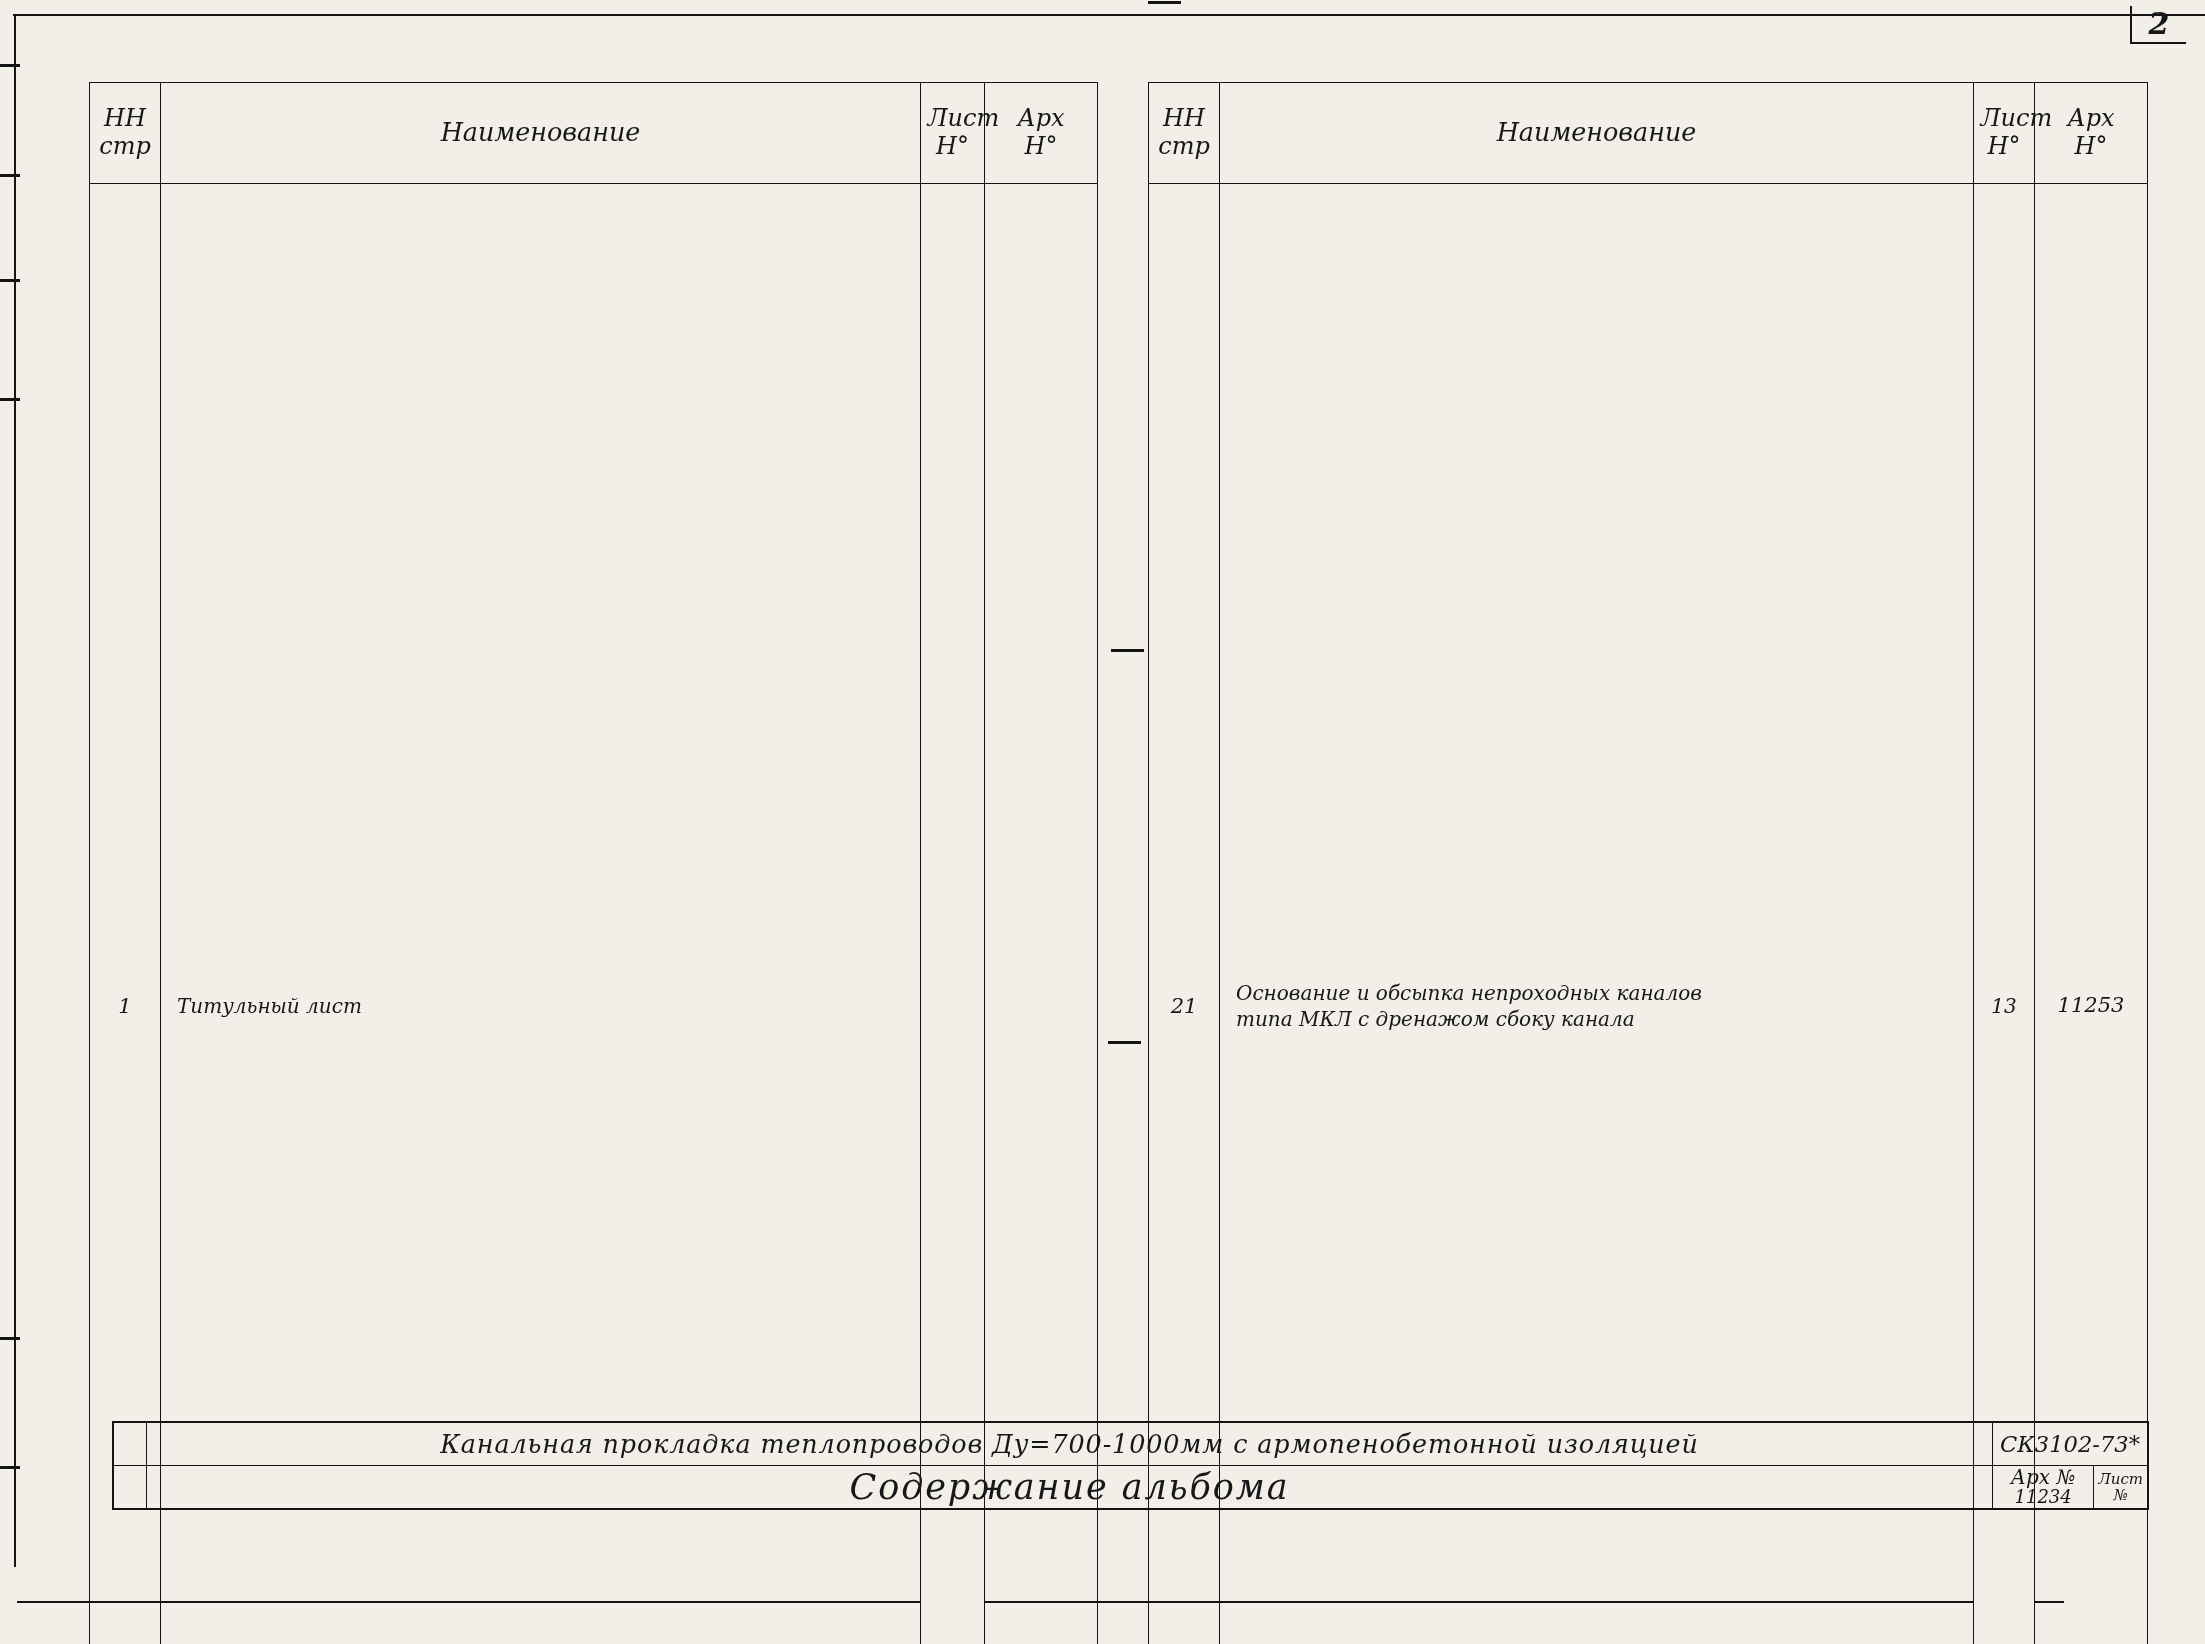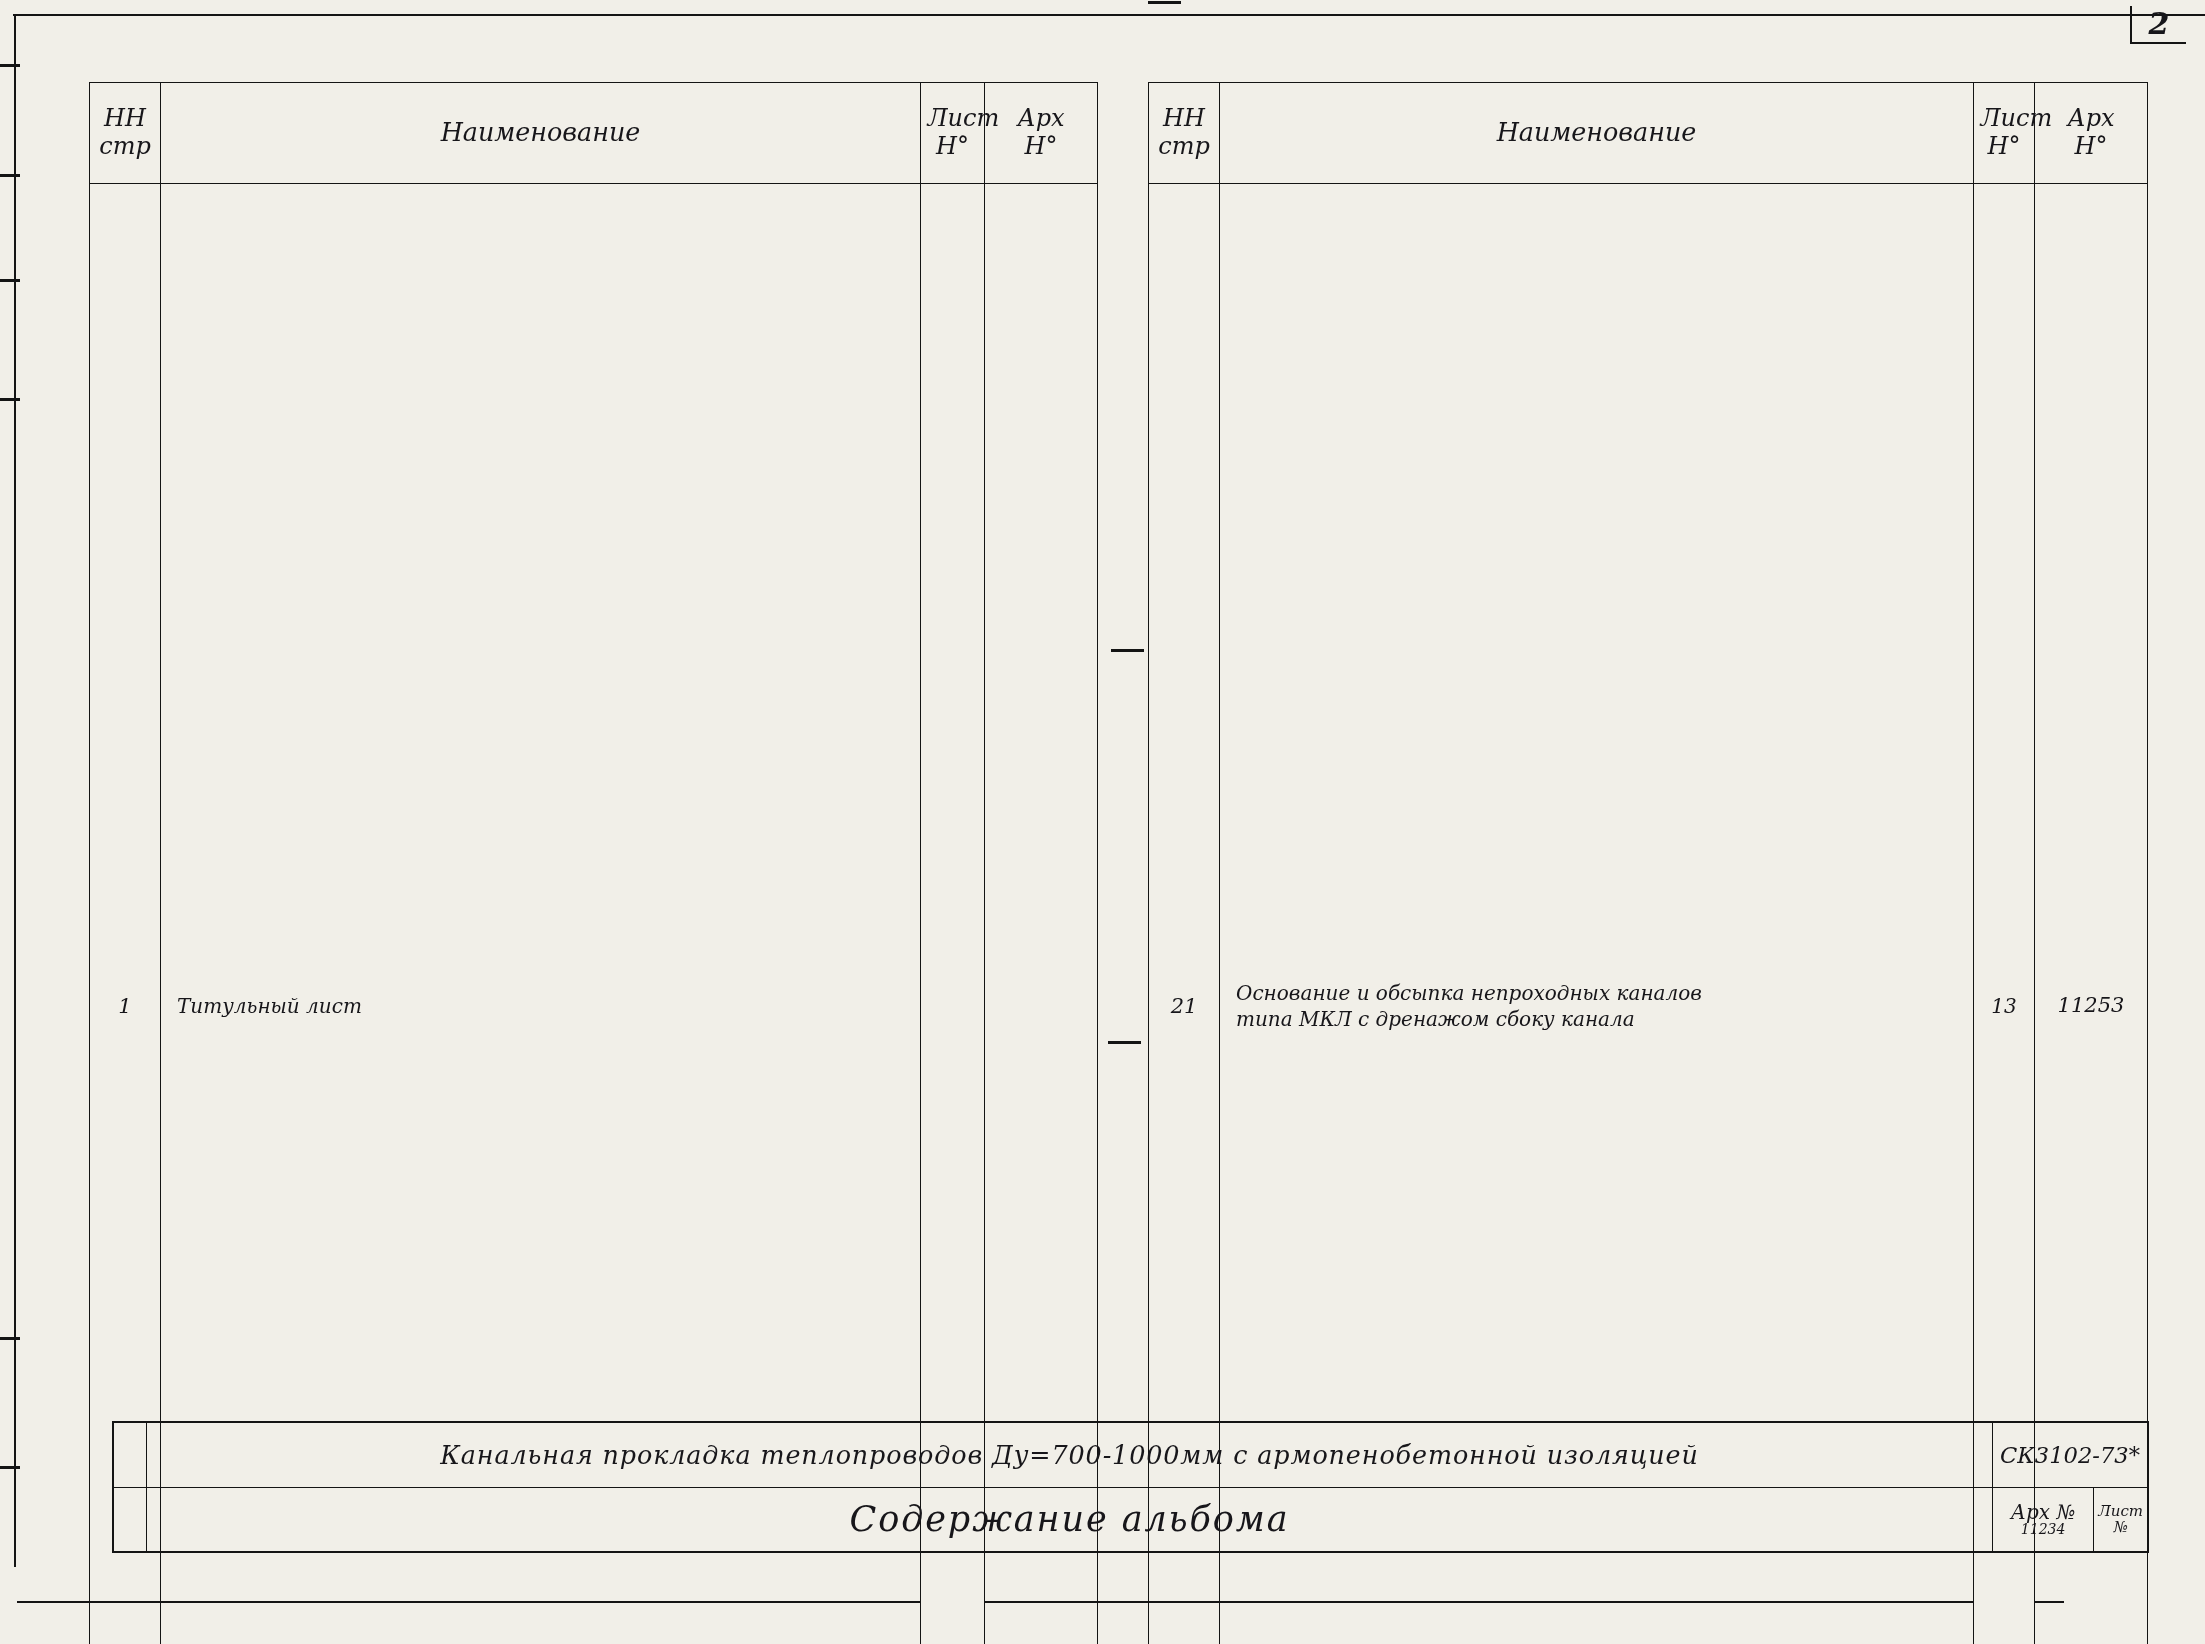--- a/index.html
+++ b/index.html
@@ -50,21 +50,21 @@
   .toc th.name-h { font-size:25.4px; }
   .toc td { font-style:italic; font-size:20px; }
   .toc td.num   { text-align:center; font-size:21px; }
   .toc td.name  { text-align:left; white-space:pre-line; line-height:1.3; padding-left:16px; }
   .toc td.sheet { text-align:center; }
   .toc td.arch  { text-align:center; font-size:21px; white-space:pre-line; line-height:1.1; }
 
   
   .title-block {
     position:absolute; left:112px; top:1421px;
-    width:2037px; height:132px;
+    width:2037px; height:89px;
     border:2.4px solid #141414;
     display:flex;
     background:transparent;
   }
   .tb-left-col { width:33px; border-right:1.9px solid #141414; display:flex; flex-direction:column; }
   .tb-left-col > div { flex:1; }
   .tb-left-col > div:first-child { border-bottom:1.9px solid #141414; }
   .tb-main { flex:1; display:flex; flex-direction:column; }
   .tb-title {
     flex:1; display:flex; align-items:center; justify-content:center;
@@ -78,21 +78,21 @@
   .tb-code {
     flex:1; display:flex; align-items:center; justify-content:center;
     font-size:22.6px; border-bottom:1.9px solid #141414;
   }
   .tb-bottom { flex:1; display:flex; }
   .tb-arch {
     flex:1.9; border-right:1.9px solid #141414;
     display:flex; flex-direction:column; align-items:center; justify-content:center;
   }
   .tb-arch .lbl { font-size:20px; line-height:1; }
-  .tb-arch .val { font-size:14px; line-height:1.1; }
+  .tb-arch .val { font-size:18px; line-height:1.1; }
   .tb-sheet {
     flex:1; display:flex; align-items:center; justify-content:center;
     font-size:15px; white-space:pre-line; text-align:center; line-height:1.1;
   }
 </style>
 </head>
 <body>
 
 <div class="sheet">
 

